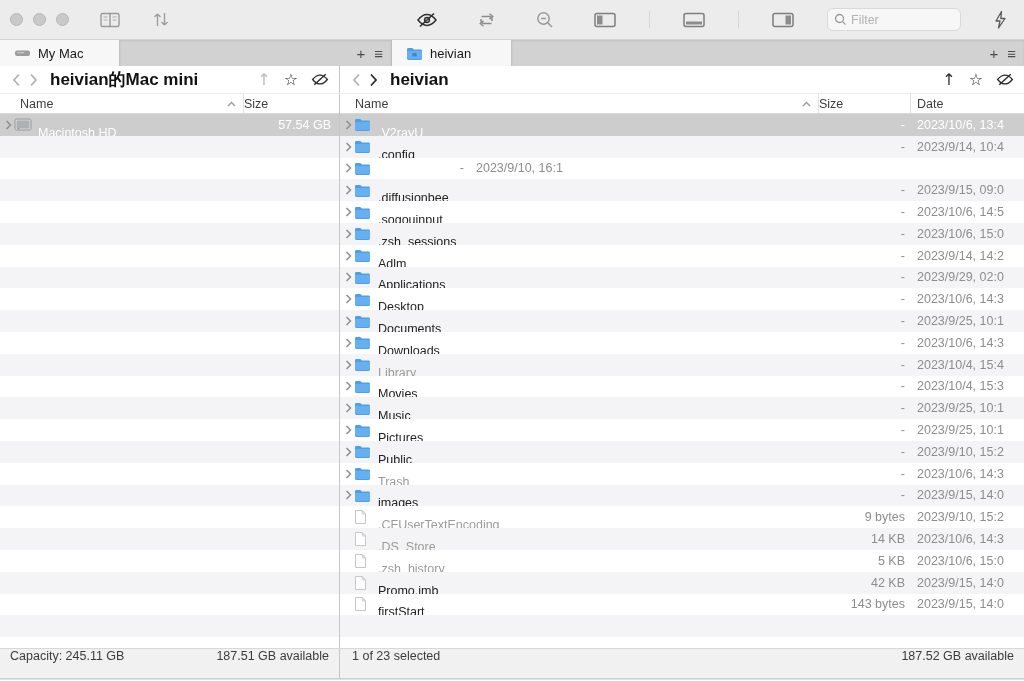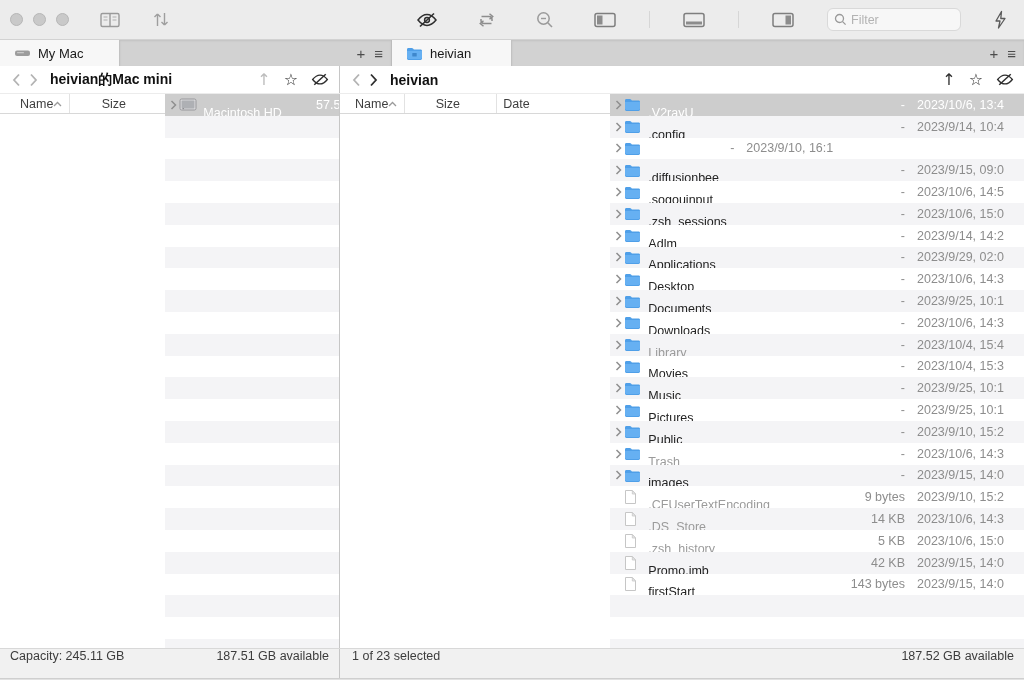--- a/index.html
+++ b/index.html
@@ -34,37 +34,37 @@
   .tab-strip { flex:1; display:flex; align-items:center; justify-content:flex-end;
     gap:9px; padding-right:8px; background:#d2d2d2; box-shadow:inset 0 1px 2px rgba(0,0,0,.08); }
   .strip-btn { background:none; border:none; font-size:15px; color:#4c4c4c; line-height:1;
     font-family:inherit; cursor:default; }
   
   .pathbar { height:28px; display:flex; background:#fff; border-bottom:1px solid #ececec; }
   .path-half { display:flex; align-items:center; padding:0 8px; }
   .path-half.left { width:340px; border-right:1px solid #c6c6c6; }
   .path-half.right { flex:1; }
   .nav-btn { background:none; border:none; padding:2px 4px; display:flex; align-items:center; }
-  .path-title { font-weight:bold; font-size:14px; margin-left:8px; color:#111; white-space:nowrap; }
+  .path-title { font-weight:bold; font-size:17px; margin-left:8px; color:#111; white-space:nowrap; }
   .path-icons { margin-left:auto; display:flex; align-items:center; gap:9px; }
   .glyph-btn { background:none; border:none; font-size:16px; line-height:1; color:#2e2e2e;
     font-family:"DejaVu Sans",sans-serif; cursor:default; padding:0 2px; }
   .glyph-btn.disabled { color:#bcbcbc; }
   
   .main { display:flex; height:554px; }
-  .pane { display:flex; overflow:hidden; }
+  .pane { display:flex; flex-direction:column; overflow:hidden; }
   #left-pane { width:340px; border-right:1px solid #c6c6c6; }
   #right-pane { flex:1; }
   .cols { height:20px; display:flex; align-items:center; background:#fff;
     border-bottom:1px solid #d8d8d8; color:#3e3e3e; }
   .h-name { flex:1; display:flex; align-items:center; height:100%; border-right:1px solid #e2e2e2; }
   #left-pane .h-name { padding-left:20px; }
   #right-pane .h-name { padding-left:15px; }
   .h-sort { margin-left:auto; margin-right:7px; display:flex; align-items:center; }
-  .h-size { text-align:center; height:100%; line-height:20px; }
+  .h-size { text-align:left; height:100%; line-height:20px; }
   #left-pane .h-size { width:95px; padding-right:8px; }
   #right-pane .h-size { width:92px; padding-right:6px; border-right:1px solid #e2e2e2; }
   .h-date { width:113px; padding-left:6px; height:100%; line-height:20px; }
   .rows { flex:1;
     background:repeating-linear-gradient(to bottom,#ffffff 0 21.8px,#f4f4f6 21.8px 43.6px); }
   .row { height:21.8px; display:flex; align-items:center; white-space:nowrap; overflow:hidden; }
   .row.selected { background:#cdcdcd; }
   .row.selected .c-name, .row.selected .c-size, .row.selected .c-date { color:#fff; }
   .c-disc { width:14px; padding-left:5px; display:flex; align-items:center; flex:none; }
   .c-icon { width:24px; display:flex; align-items:center; flex:none; }

